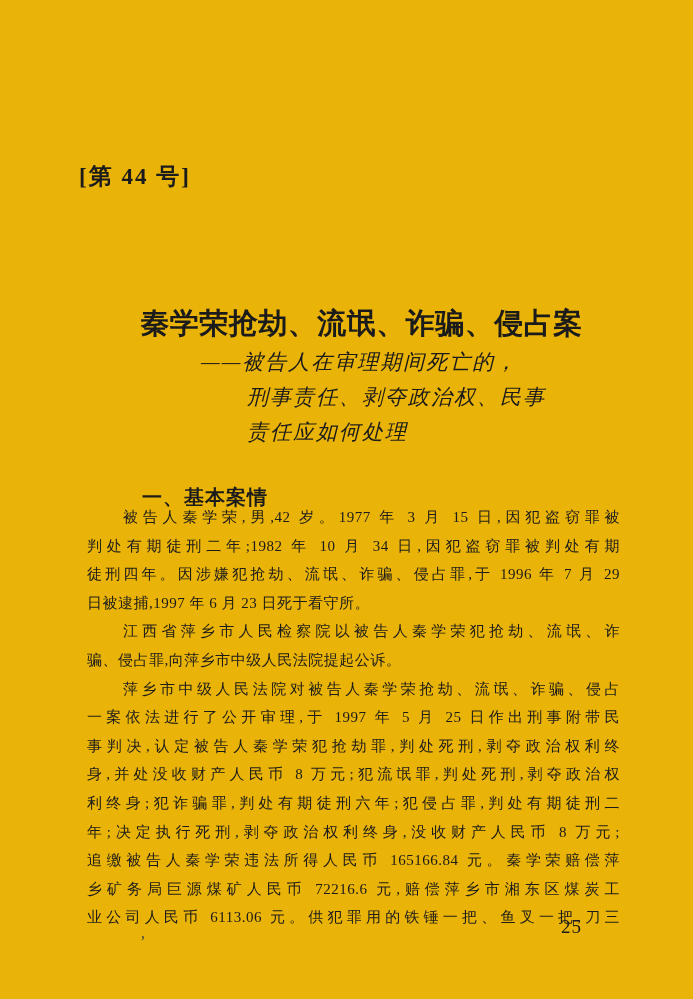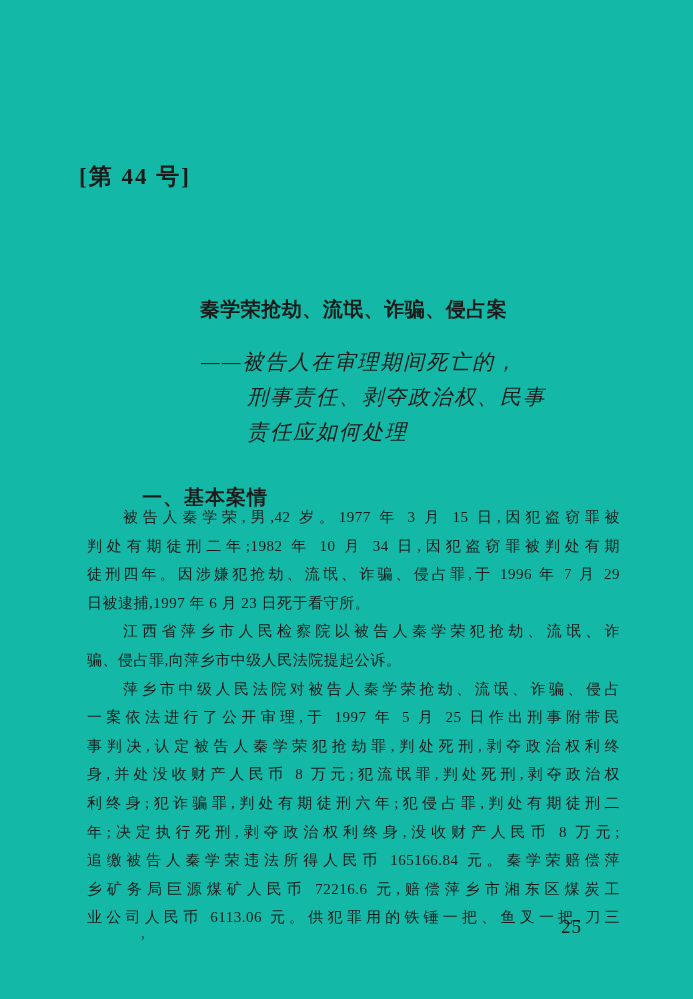--- a/index.html
+++ b/index.html
@@ -24,23 +24,23 @@
     font-size: 23px;
     font-weight: bold;
     letter-spacing: 2px;
     white-space: nowrap;
   }
   .title {
     position: absolute;
     left: 87px;
     top: 296px;
     width: 533px;
-    margin: 0;
+    margin: 8px;
     text-align: center;
-    font-size: 20px;
+    font-size: 29px;
     font-weight: bold;
     letter-spacing: 0.5px;
     white-space: nowrap;
   }
   .subtitle {
     position: absolute;
     left: 201px;
     top: 345px;
     font-size: 21px;
     line-height: 35px;
@@ -94,21 +94,21 @@
     position: absolute;
     left: 561px;
     top: 916px;
     font-size: 19px;
     letter-spacing: 1px;
   }
 </style>
 </head>
 <body>
 
-<div class="page" style="background: #14b8a6; color: rgb(27, 27, 27);">
+<div class="page" style="background: #eab308; color: rgb(27, 27, 27);">
 
   <div class="case-number">[第 44 号]</div>
 
   <h1 class="title">秦学荣抢劫、流氓、诈骗、侵占案</h1>
 
   <div class="subtitle">
     <div class="sub-line">——被告人在审理期间死亡的，</div>
     <div class="sub-line cont">刑事责任、剥夺政治权、民事</div>
     <div class="sub-line cont">责任应如何处理</div>
   </div>

